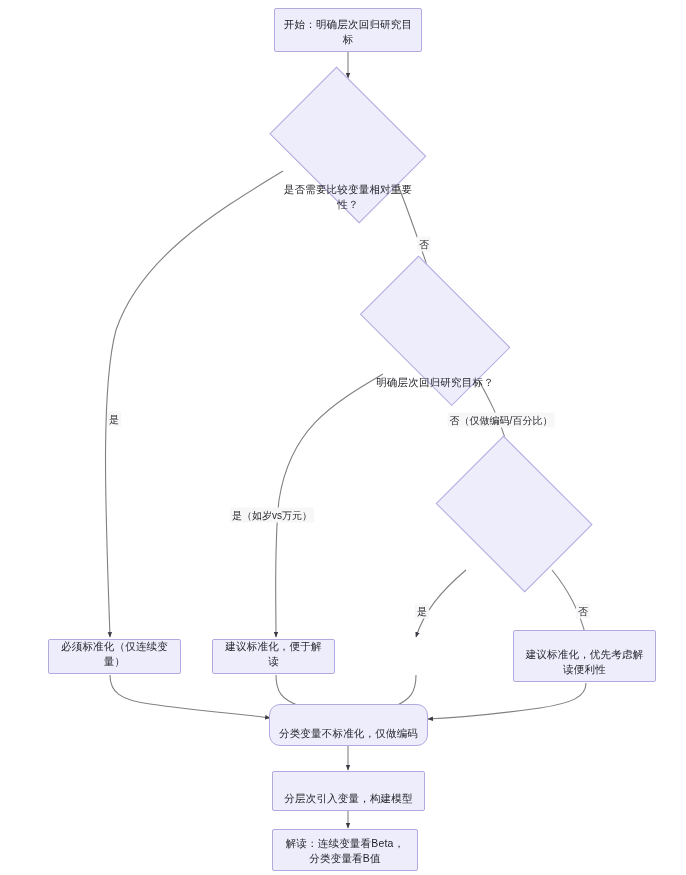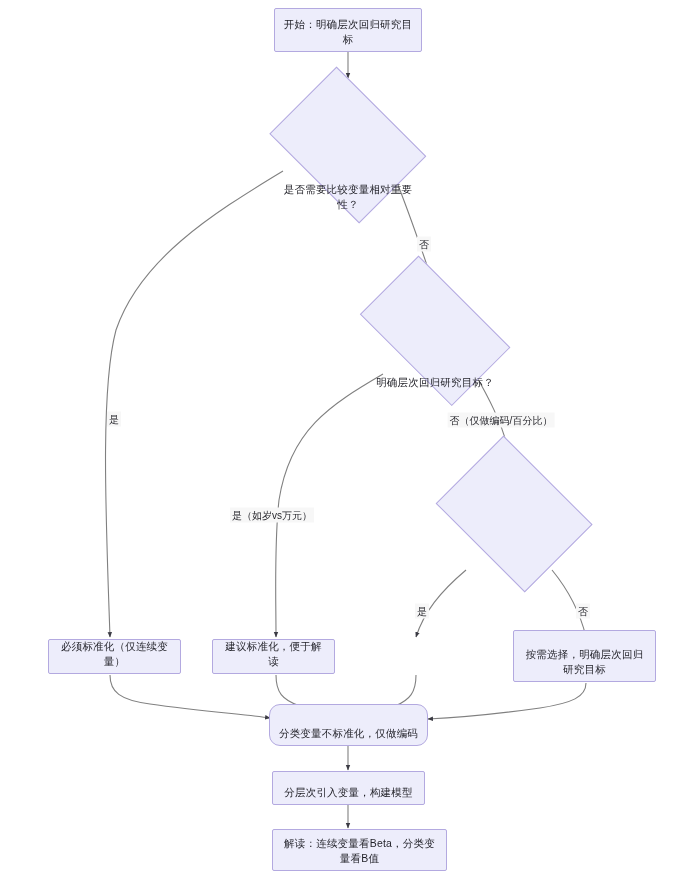--- a/index.html
+++ b/index.html
@@ -138,32 +138,32 @@
   <div class="node node-box" style="left:48px; top:639px; width:133px; height:35px;">
     <span>必须标准化（仅连续变量）</span>
   </div>
 
   <div class="node node-box" style="left:212px; top:639px; width:123px; height:35px;">
     <span>建议标准化，便于解读</span>
   </div>
 
 
   <div class="node node-box" style="left:513px; top:630px; width:143px; height:52px;">
-    <span>按需选择，明确层次回归研究目标</span>
+    <span>建议标准化，优先考虑解读便利性</span>
   </div>
 
   <div class="node node-box" style="left:269px; top:704px; width:159px; height:42px;border-radius:11px;">
     <span>分类变量不标准化，仅做编码</span>
   </div>
 
-  <div class="node node-box" style="left:272px; top:771px; width:153px; height:34px;">
+  <div class="node node-box" style="left:272px; top:771px; width:153px; height:40px;">
     <span>分层次引入变量，构建模型</span>
   </div>
 
-  <div class="node node-box" style="left:272px; top:829px; width:175px; height:42px;">
+  <div class="node node-box" style="left:272px; top:829px; width:146px; height:42px;">
     <span>解读：连续变量看Beta，分类变量看B值</span>
   </div>
 
   <div class="edge-label" style="left:114px; top:419px;">是</div>
 
   <div class="edge-label" style="left:424px; top:244px;">否</div>
 
   <div class="edge-label" style="left:272px; top:515px;">是（如岁vs万元）</div>
 
   <div class="edge-label" style="left:501px; top:420px;">否（仅做编码/百分比）</div>

